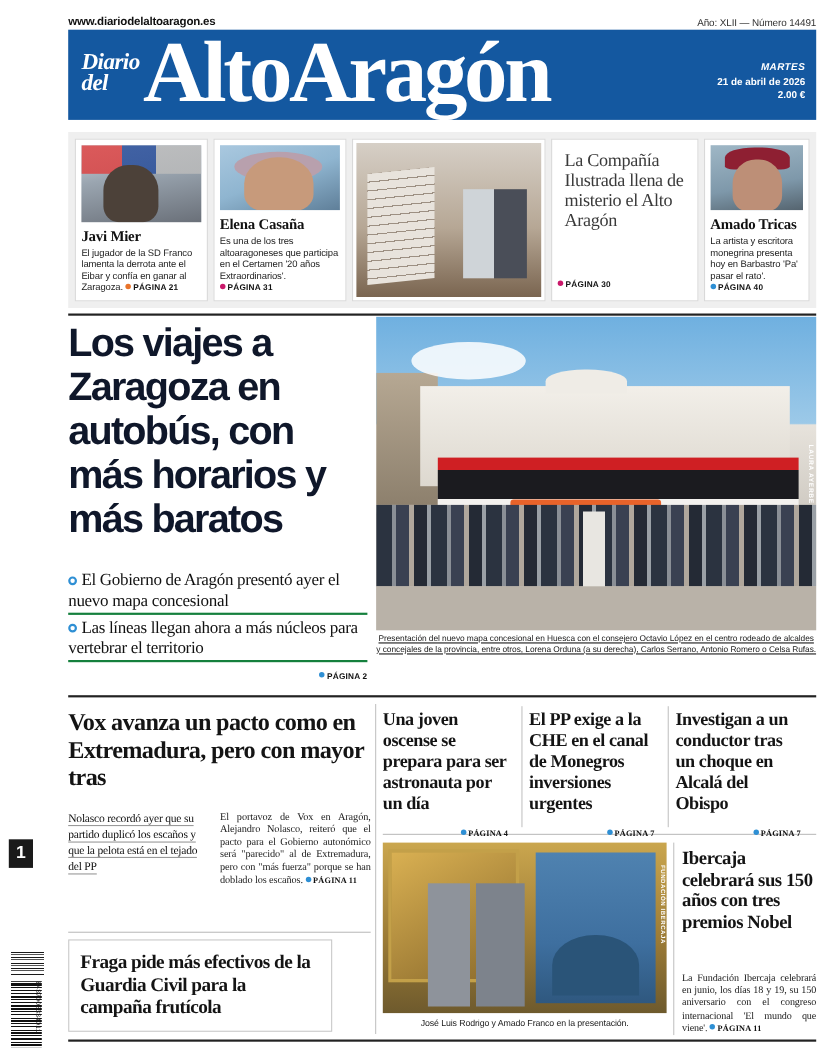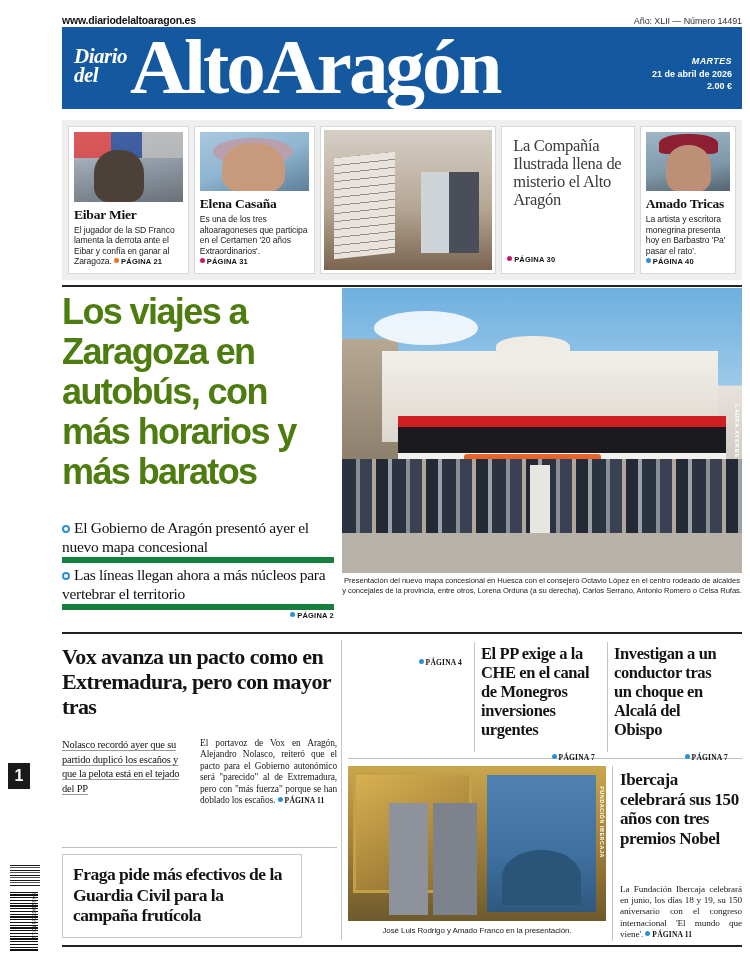--- a/index.html
+++ b/index.html
@@ -127,26 +127,26 @@
 
   
   .hr-thin { position:absolute; background:#bdbdbd; height:1px; }
   .hr-thick { position:absolute; background:#222; height:2px; }
   .vr { position:absolute; background:#c4c4c4; width:1px; }
 
   
   .lead-head {
     position:absolute; left:62px; top:292px; width:270px;
     font-family:"Liberation Sans", sans-serif; font-weight:bold;
-    font-size:36px; line-height:40px; color:#4d7c0f; letter-spacing:-1.6px;
+    font-size:36px; line-height:40px; color:#0f172a; letter-spacing:-1.6px;
   }
   .lead-bullets { position:absolute; left:62px; top:518px; width:272px; }
   .bullet-row {
     font-family:"Liberation Serif", serif; font-size:15.5px; line-height:19px;
-    color:#111; letter-spacing:-.3px; border-bottom:6px solid #15803d;
+    color:#111; letter-spacing:-.3px; border-bottom:2px solid #15803d;
     padding-bottom:1px; margin-bottom:2px;
   }
   .bullet-ring {
     display:inline-block; width:8px; height:8px; border-radius:50%;
     border:2.3px solid #2e8fd4; margin-right:4px; vertical-align:0px;
   }
   .lead-pg { position:absolute; left:62px; top:604px; width:272px; text-align:right; }
 
   .lead-photo {
     position:absolute; left:342px; top:288px; width:400px; height:285px;
@@ -167,20 +167,21 @@
   .lp-ground{position:absolute;left:0;top:86%;width:100%;height:14%;background:#b9b2a8;}
   .photo-credit {
     position:absolute; right:2px; top:170px; font-size:6px; color:#fff;
     letter-spacing:.6px; transform:rotate(90deg); transform-origin:right top;
     white-space:nowrap; font-weight:bold;
   }
   .lead-caption {
     position:absolute; left:342px; top:576px; width:400px;
     font-size:7.6px; line-height:9.6px; color:#1a1a1a; text-align:center;
     letter-spacing:-.05px;
+    text-decoration:underline;
   }
 
   
   .vox-head {
     position:absolute; left:62px; top:644px; width:275px;
     font-family:"Liberation Serif", serif; font-weight:bold;
     font-size:22px; line-height:25px; color:#141414; letter-spacing:-.6px;
   }
   .vox-sub {
     position:absolute; left:62px; top:738px; width:128px;
@@ -275,21 +276,21 @@
     <div class="barcode-wrap">
       <div class="barcode-main"></div>
       <div class="barcode-digits">8437008334011</div>
     </div>
   </div>
 
   <div class="promo-strip">
 
     <div class="promo-card promo-a">
       <div class="photo p-javi"></div>
-      <div class="promo-name">Eibar Mier</div>
+      <div class="promo-name">Javi Mier</div>
       <div class="promo-text">
         <span>El jugador de la SD Franco lamenta la derrota ante el Eibar y confía en ganar al Zaragoza.</span>
         <span class="pg"><span class="dot dot-o"></span><span>PÁGINA 21</span></span>
       </div>
     </div>
 
     <div class="promo-card promo-b">
       <div class="photo p-elena"></div>
       <div class="promo-name">Elena Casaña</div>
       <div class="promo-text">
@@ -359,20 +360,21 @@
   <div class="vox-body">
     <span>El portavoz de Vox en Aragón, Alejandro Nolasco, reiteró que el pacto para el Gobierno autonómico será "parecido" al de Extremadura, pero con "más fuerza" porque se han doblado los escaños.</span>
     <span class="pg"><span class="dot dot-b"></span><span>PÁGINA 11</span></span>
   </div>
 
   <div class="fraga">
     <div class="fraga-head">Fraga pide más efectivos de la Guardia Civil para la campaña frutícola</div>
   </div>
 
   <div class="midcol mc1">
+    <div>Una joven oscense se prepara para ser astronauta por un día</div>
     <div class="pgline">
       <span class="pg"><span class="dot dot-b"></span><span>PÁGINA 4</span></span>
     </div>
   </div>
   <div class="midcol mc2">
     <div>El PP exige a la CHE en el canal de Monegros inversiones urgentes</div>
     <div class="pgline">
       <span class="pg"><span class="dot dot-b"></span><span>PÁGINA 7</span></span>
     </div>
   </div>

